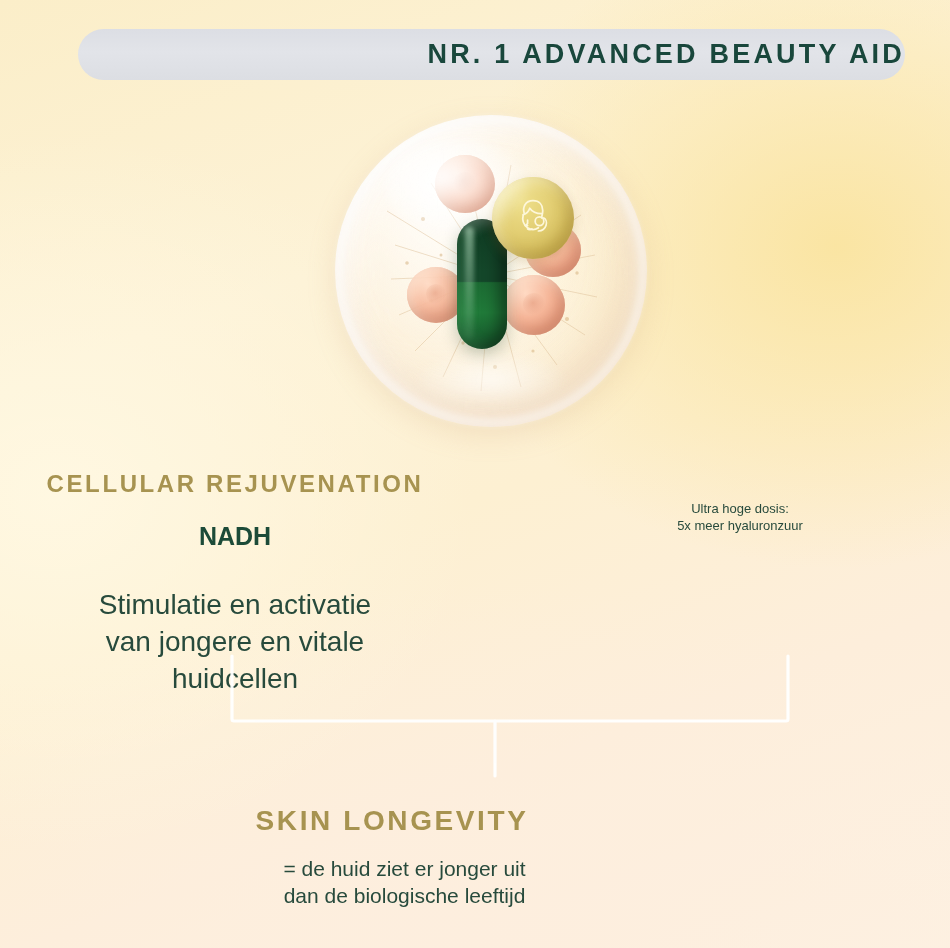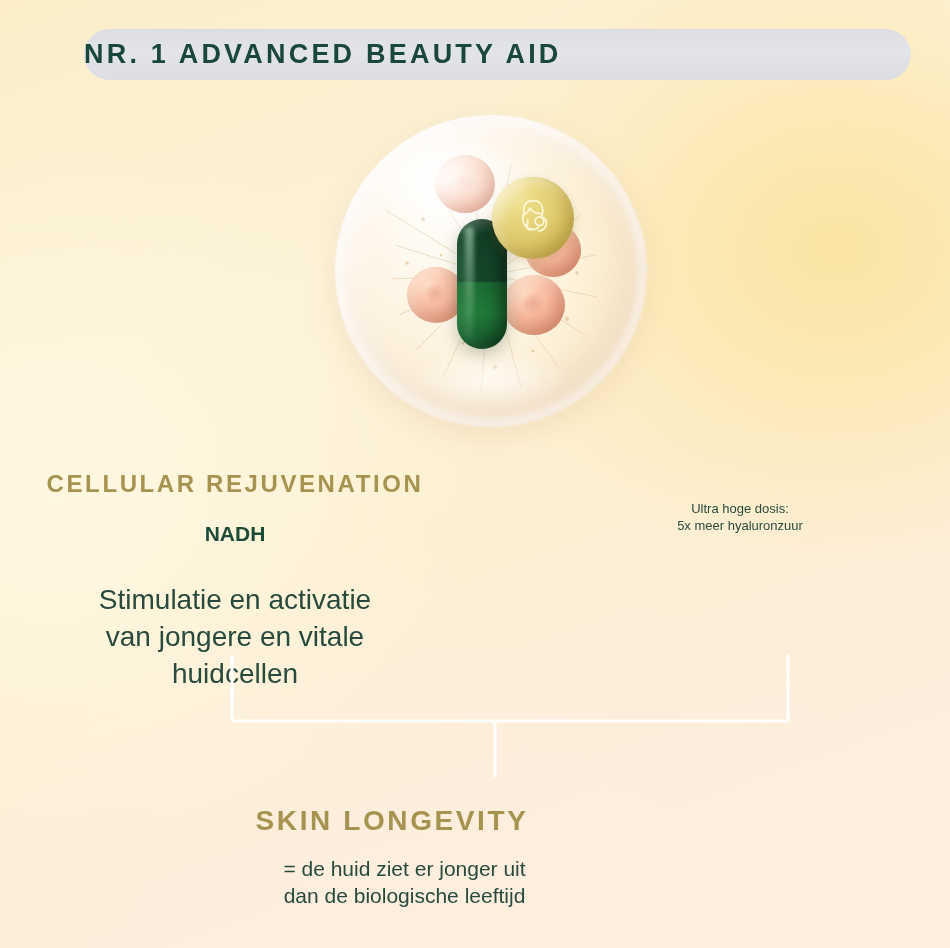--- a/index.html
+++ b/index.html
@@ -19,29 +19,29 @@
       radial-gradient(ellipse 620px 520px at 88% 26%, rgba(250,228,160,0.95) 0%, rgba(250,228,160,0.0) 62%),
       radial-gradient(ellipse 700px 600px at 6% 52%, rgba(255,248,226,0.95) 0%, rgba(255,248,226,0.0) 60%),
       radial-gradient(ellipse 900px 520px at 50% 100%, rgba(253,238,222,0.98) 0%, rgba(253,238,222,0.0) 70%),
       linear-gradient(160deg, #fbeec9 0%, #fdf2d6 30%, #fdf0d2 52%, #fdeedb 74%, #fdf1e2 100%);
     overflow: hidden;
   }
 
   
   .badge {
     position: absolute;
-    left: 84px;
+    left: 78px;
     top: 29px;
     width: 827px;
     height: 51px;
     border-radius: 26px;
     background: linear-gradient(180deg, #dcdee4 0%, #e2e4e9 45%, #dcdee3 100%);
     display: flex;
     align-items: center;
-    justify-content: flex-start;
+    justify-content: flex-end;
   }
   .badge-text {
     color: #19473c;
     font-size: 27px;
     font-weight: 700;
     letter-spacing: 3.2px;
     white-space: nowrap;
   }
 
   
@@ -168,21 +168,21 @@
   .kicker {
     color: #a79350;
     font-size: 24px;
     font-weight: 700;
     letter-spacing: 2.6px;
     white-space: nowrap;
   }
   .ingredient {
     margin-top: 24px;
     color: #1c4b38;
-    font-size: 21px;
+    font-size: 25px;
     font-weight: 700;
   }
   .desc {
     margin-top: 36px;
     color: #274a3c;
     font-size: 28px;
     line-height: 1.32;
   }
   .desc-right { margin-top: 30px; font-size: 13px; }
 

